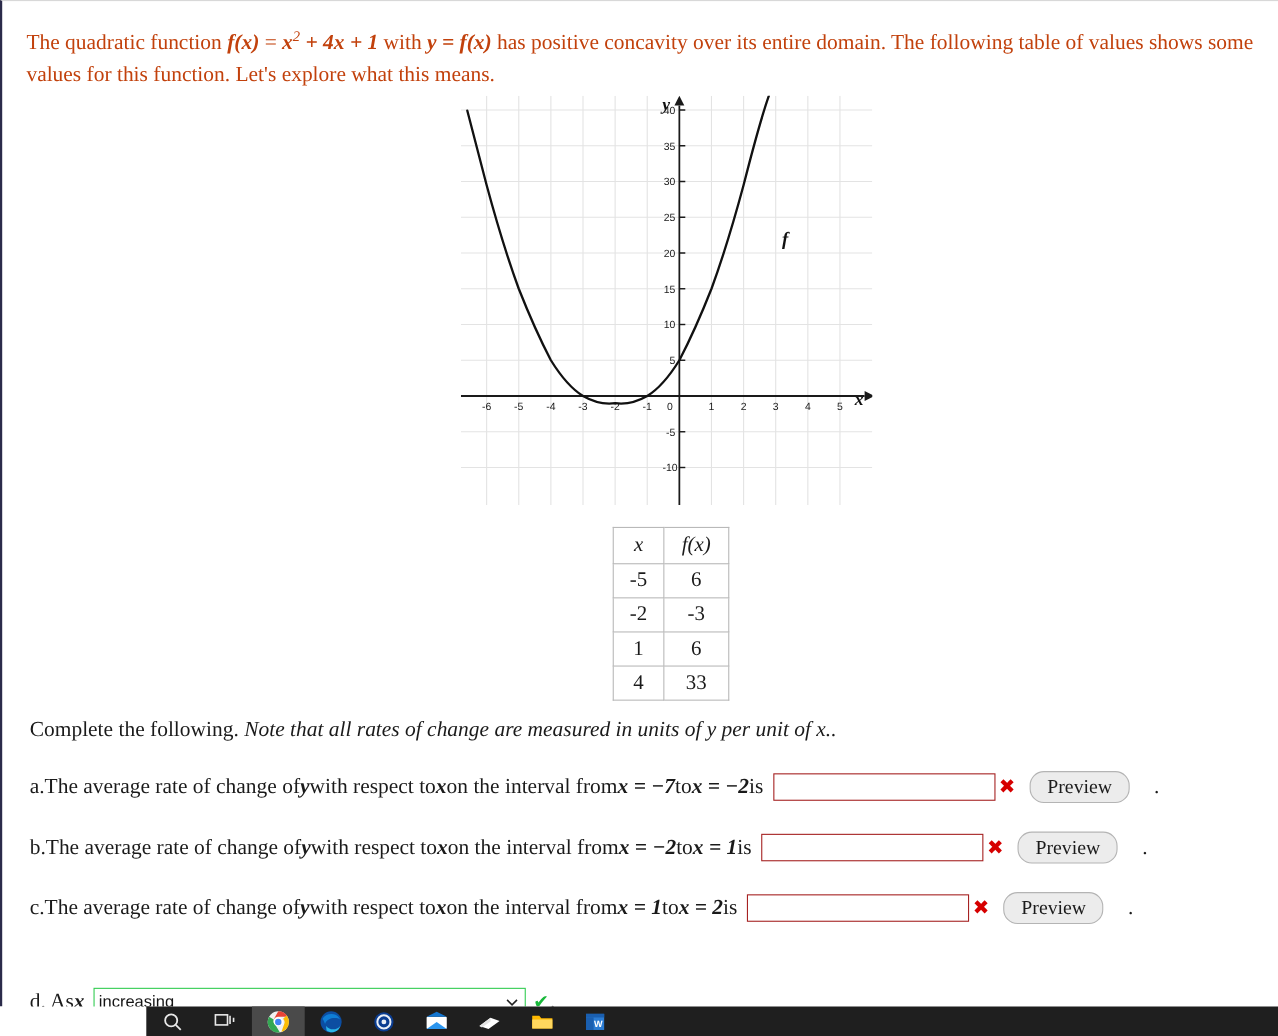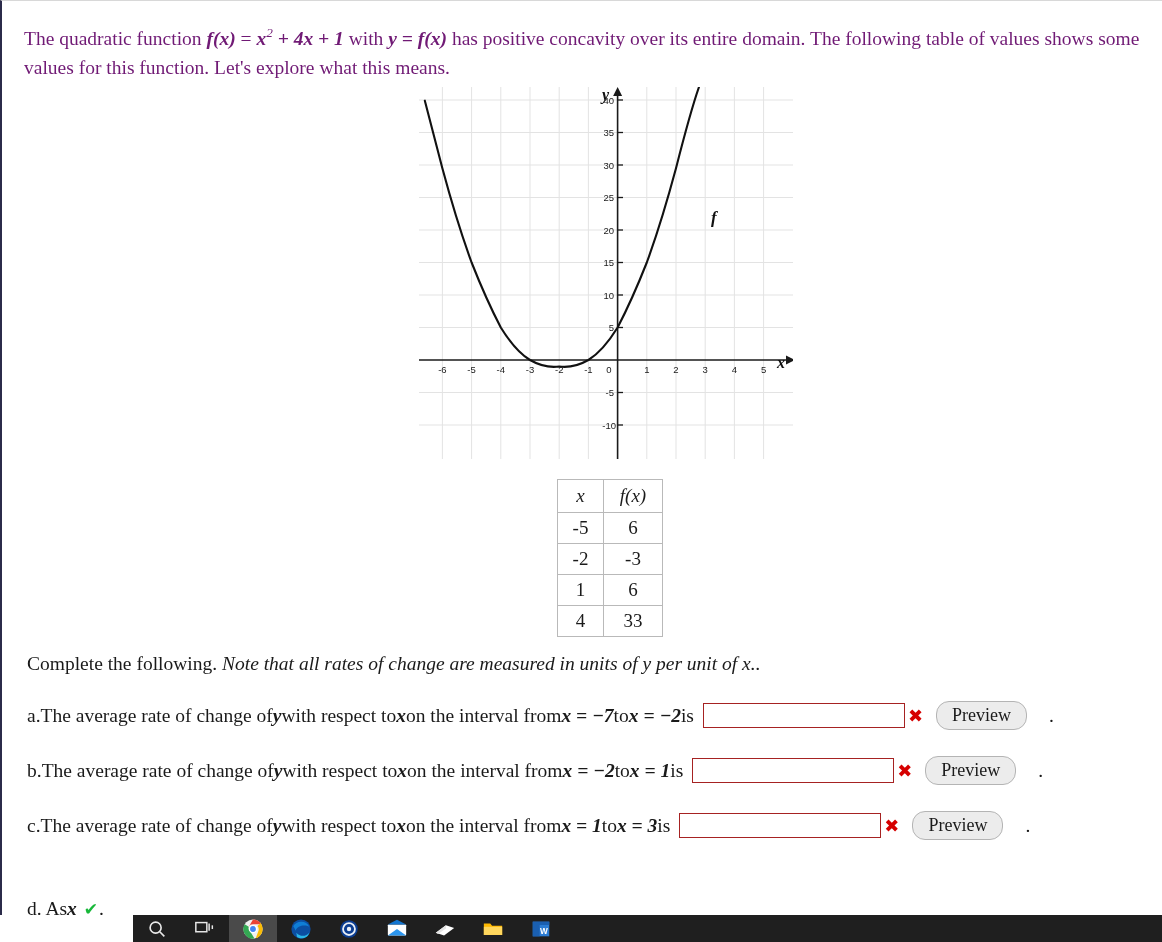--- a/index.html
+++ b/index.html
@@ -24,21 +24,21 @@
     border-top: 1px solid #d8d8d8;
   }
 
   
   .intro {
     position: absolute;
     left: 22px; top: 17px;
     width: 1132px;
     font-size: 19.5px;
     line-height: 29px;
-    color: #701a75;
+    color: #c2410c;
     font-family: "Liberation Serif", serif;
   }
   .mb { font-style: italic; font-weight: bold; font-family: "Liberation Serif", serif; }
   sup.exp { font-size: 0.68em; vertical-align: super; font-style: italic; }
 
   
   .graph-wrap {
     position: absolute;
     left: 417px; top: 86px;
     width: 374px; height: 372px;
@@ -422,31 +422,43 @@
 
     <div class="qrow" style="top:810px">
       <span class="qtext">c.</span>
         <span class="qtext"> The average rate of change of </span>
         <span class="mb">y</span>
         <span class="qtext"> with respect to </span>
         <span class="mb">x</span>
         <span class="qtext"> on the interval from </span>
         <span class="mb">x = 1</span>
         <span class="qtext"> to </span>
-        <span class="mb">x = 3</span>
+        <span class="mb">x = 2</span>
         <span class="qtext"> is</span>
       <input class="answer-input" style="width: 202px;" type="text" value="">
       <span class="xmark">✖</span>
       <button class="preview-btn">Preview</button>
       <span class="period">.</span>
     </div>
 
     <div class="drow">
       <span>d. As </span>
         <span class="mb">x</span>
+      <span class="sel-wrap">
+        <select class="rates-select">
+          <option>increasing</option>
+          <option>decreasing</option>
+          <option>constant</option>
+        </select>
+        <span class="chev">
+          <svg width="11" height="7" viewBox="0 0 11 7">
+            <path d="M1 1 L5.5 5.5 L10 1" fill="none" stroke="#222" stroke-width="1.4"></path>
+          </svg>
+        </span>
+      </span>
       <span class="check">✔</span>
       <span class="dot-after">.</span>
     </div>
 
   </div>
 
   <div class="taskbar">
     <div class="tb-strip">
 
       <div class="tb-item">

